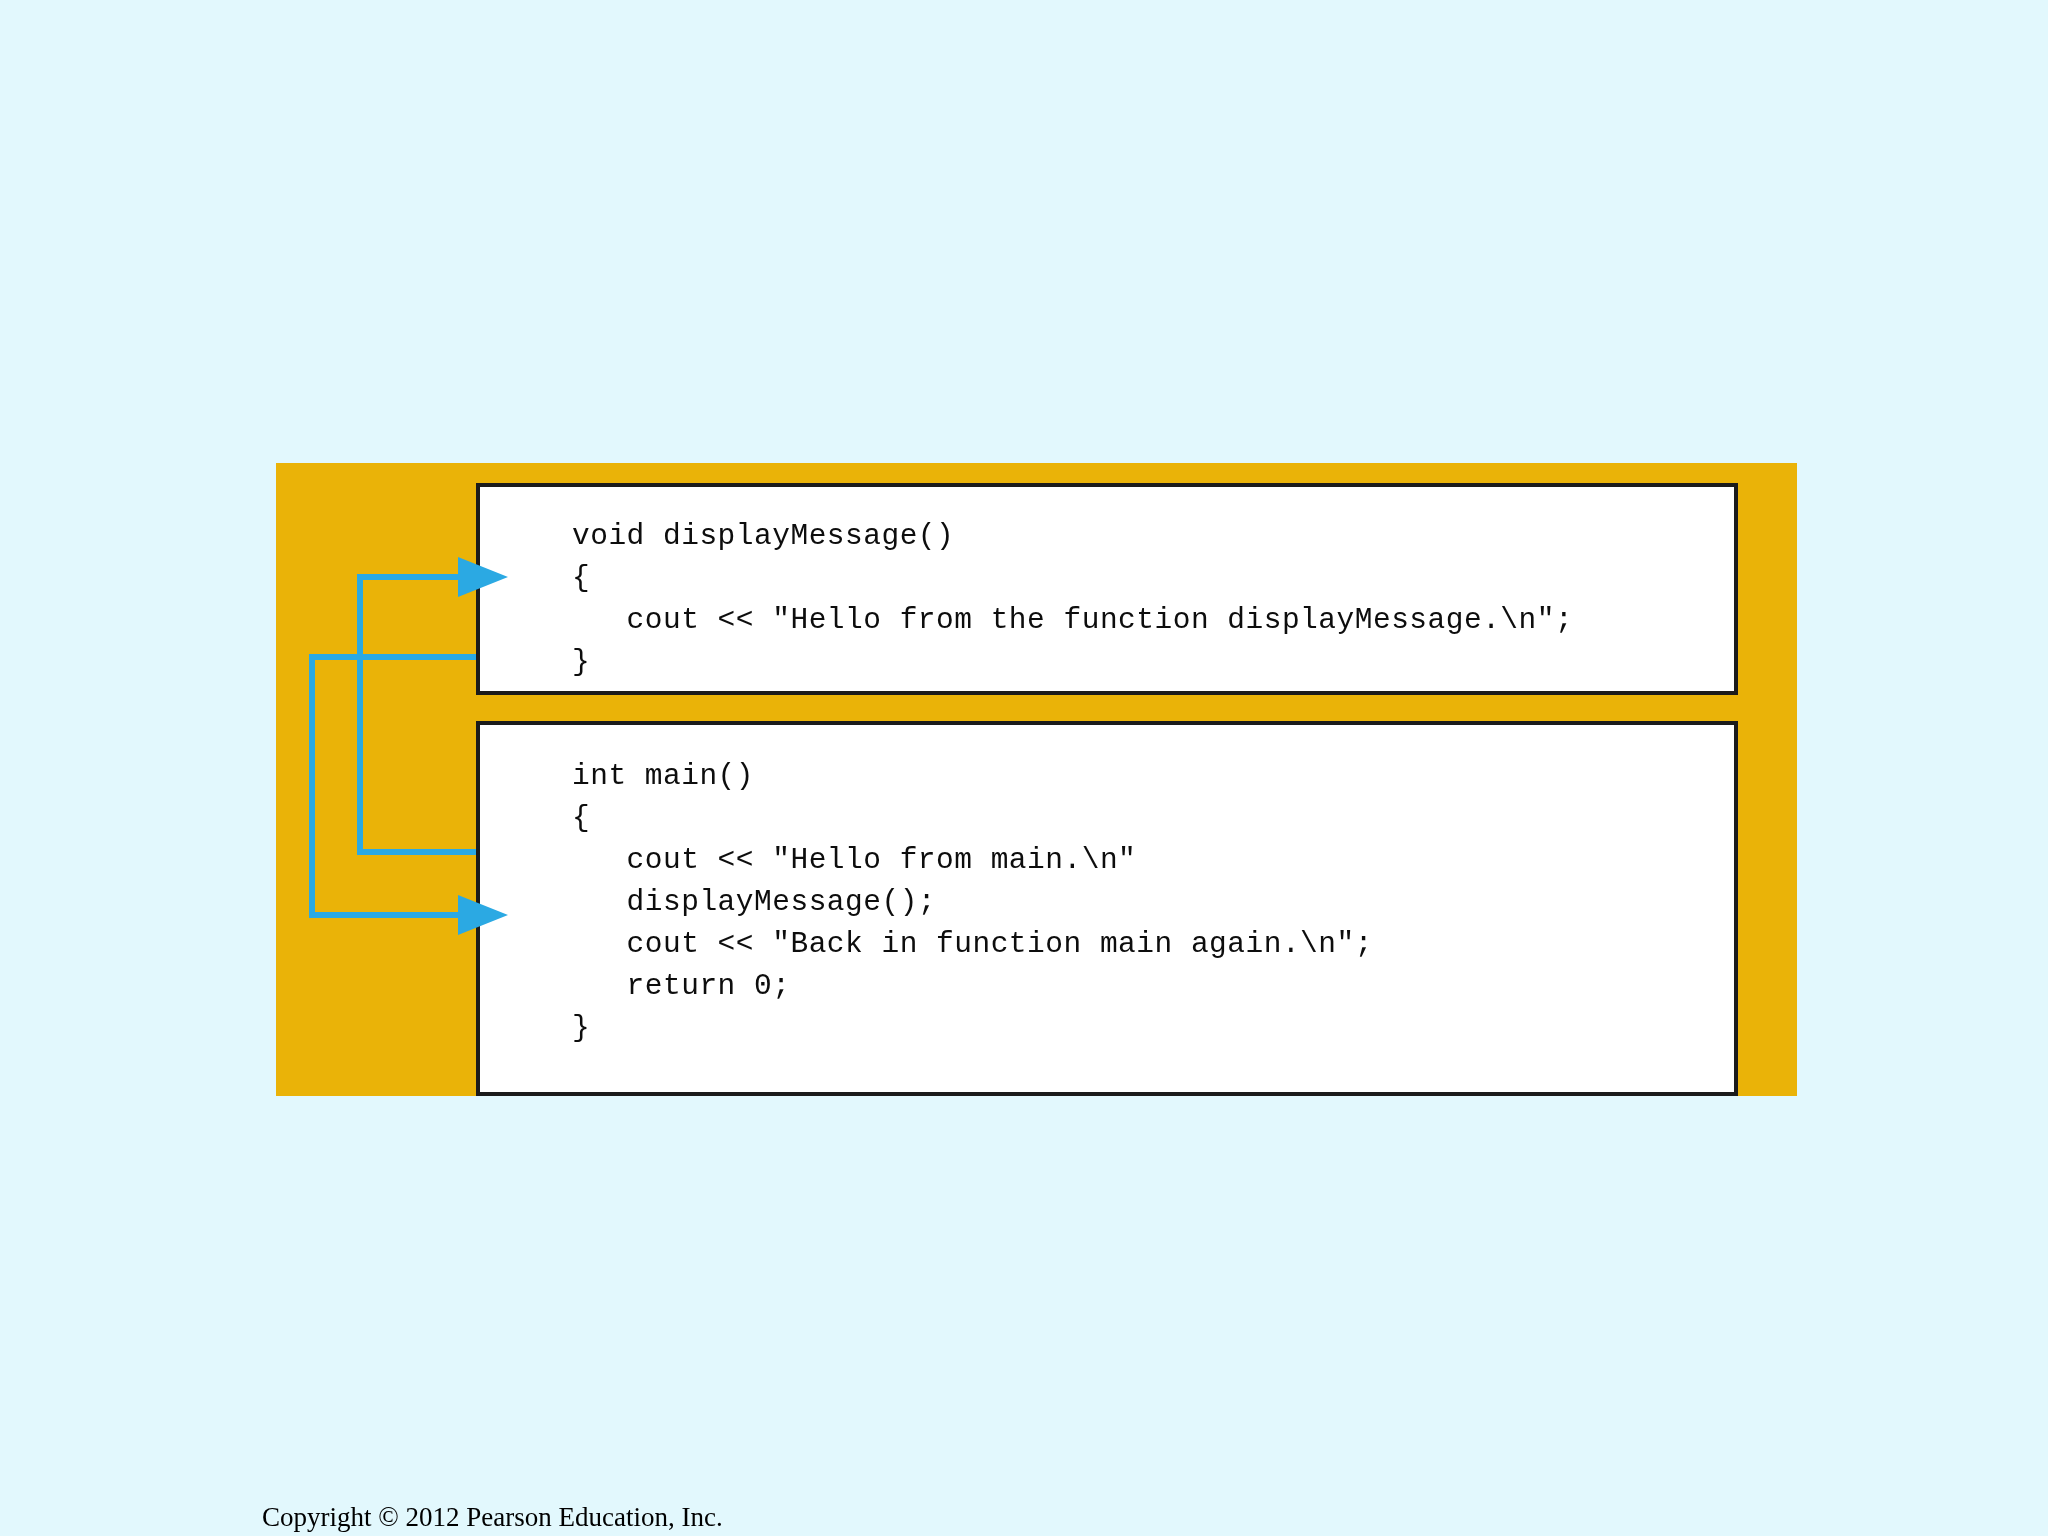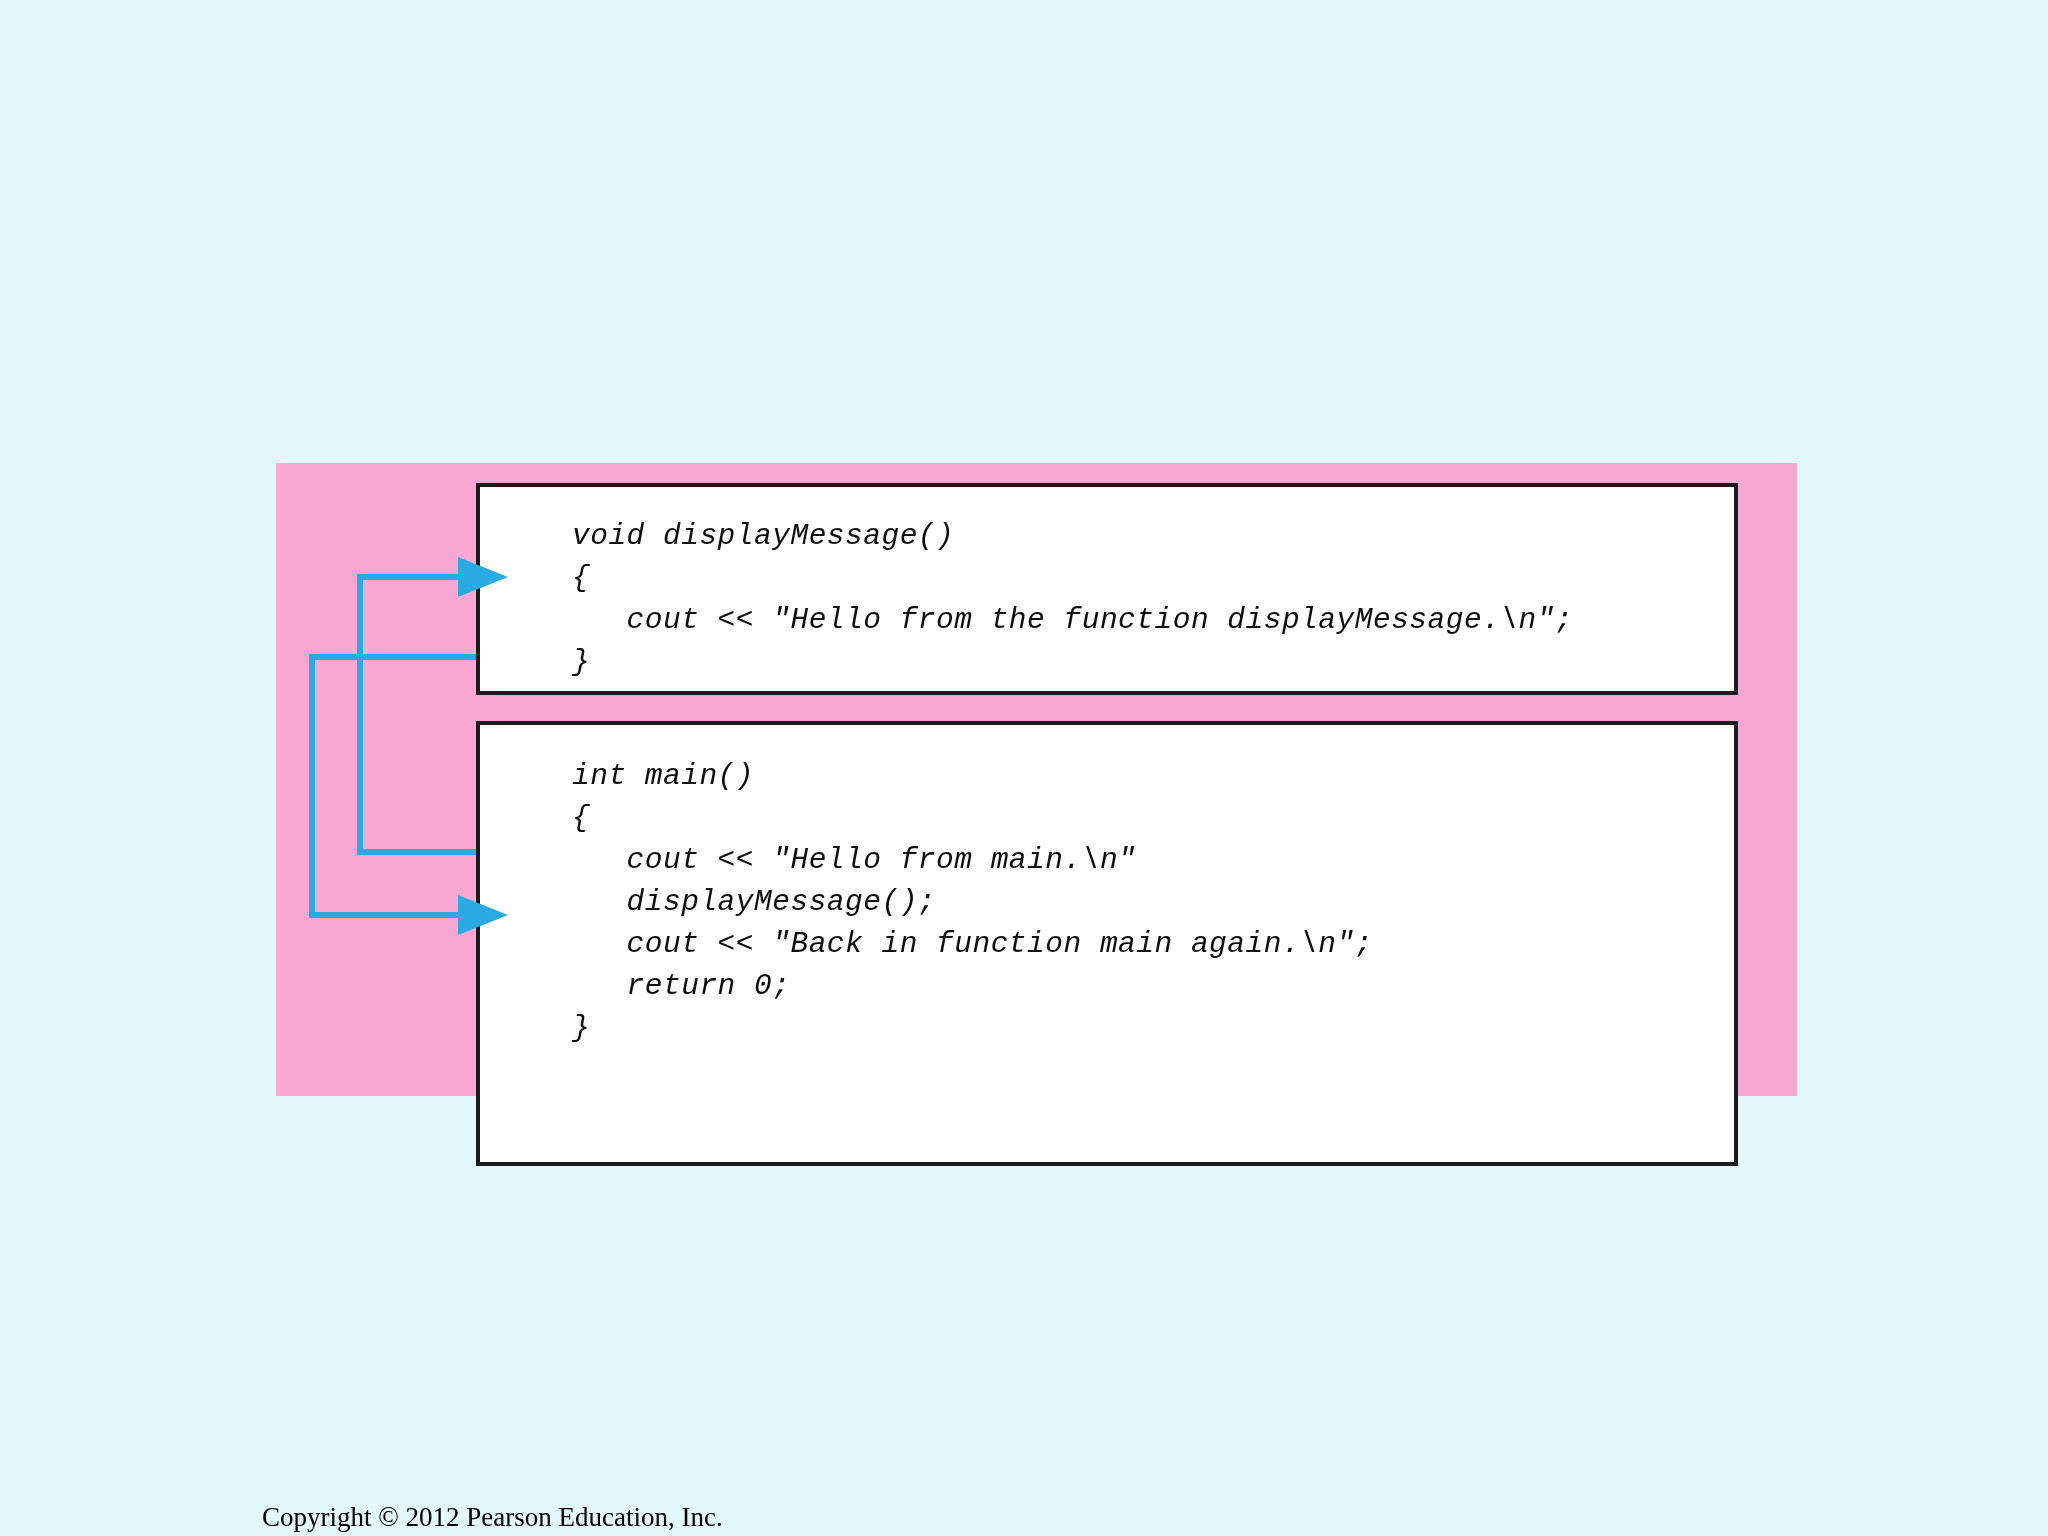--- a/index.html
+++ b/index.html
@@ -59,21 +59,21 @@
     left: 200px;
     top: 20px;
     width: 1262px;
     height: 212px;
   }
 
   #code-box-2 {
     left: 200px;
     top: 258px;
     width: 1262px;
-    height: 445px;
+    height: 375px;
   }
 
   .code-listing {
     position: absolute;
     left: 92px;
     top: 28px;
     margin: 0;
     font-family: "Liberation Mono", "DejaVu Sans Mono", monospace;
     font-size: 29.5px;
     line-height: 42px;
@@ -107,21 +107,21 @@
     color: #000000;
     white-space: nowrap;
   }
 </style>
 </head>
 <body style="background: rgb(226, 248, 253);">
 
 <div id="slide" style="background: rgb(226, 248, 253);">
 
 
-  <div id="figure" style="background: #f9a8d4; font-style: italic;">
+  <div id="figure" style="background: #eab308;">
 
     <div class="code-box" id="code-box-1" style="border-color: rgb(27, 27, 27);">
       <pre class="code-listing">void displayMessage()
 {
    cout &lt;&lt; "Hello from the function displayMessage.\n";
 }</pre>
     </div>
 
     <div class="code-box" id="code-box-2" style="border-color: rgb(27, 27, 27);">
       <pre class="code-listing">int main()

